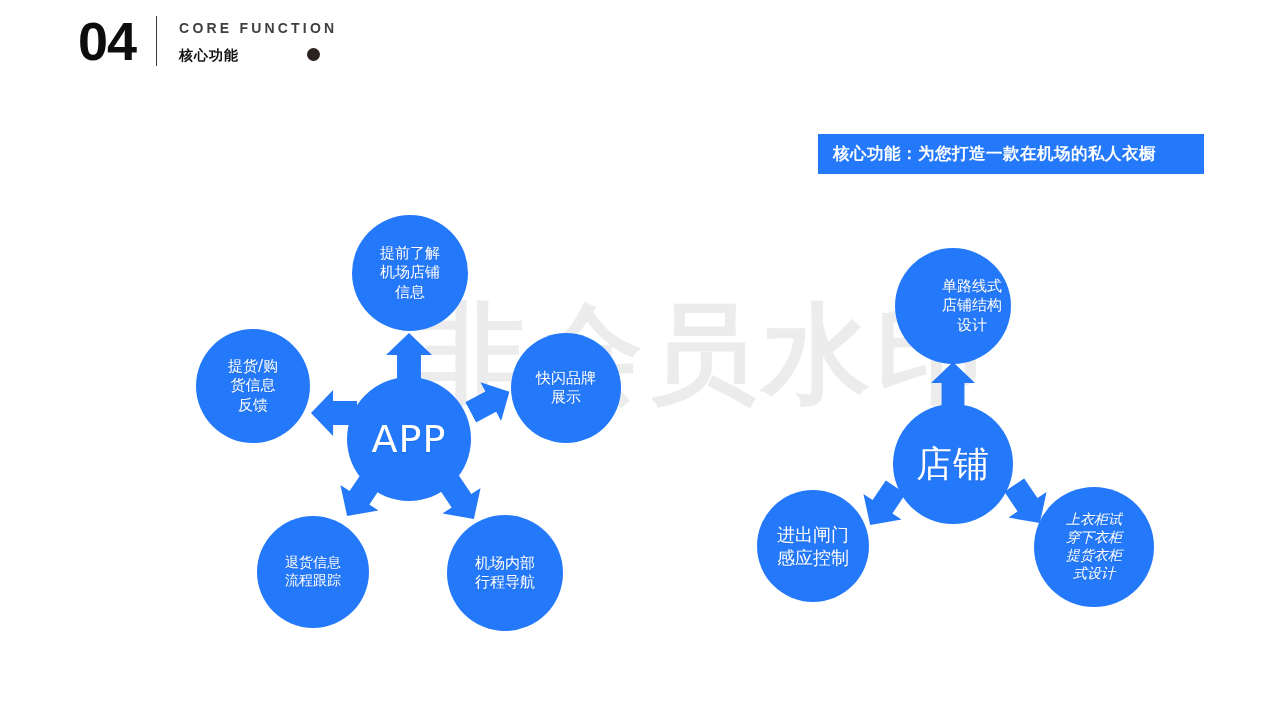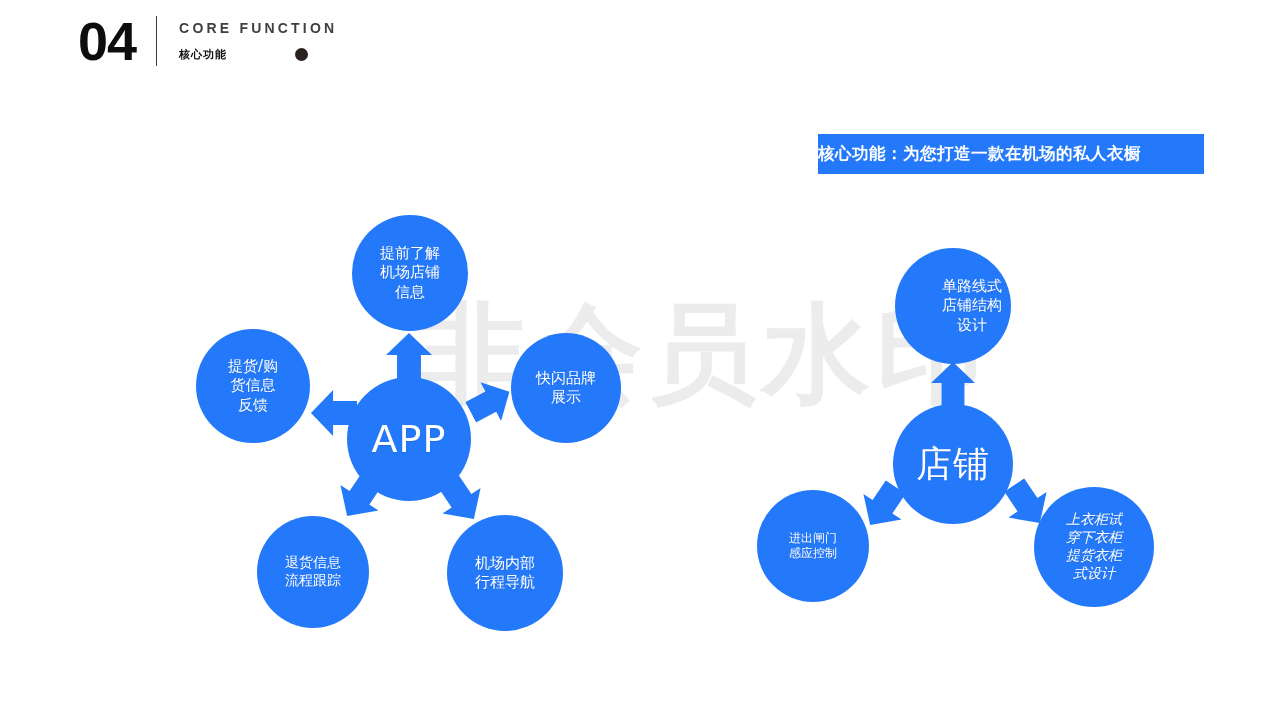--- a/index.html
+++ b/index.html
@@ -77,21 +77,21 @@
     color: #404040;
     line-height: 1;
     margin-bottom: 13px;
     white-space: nowrap;
   }
   #header-subrow {
     display: flex;
     align-items: center;
   }
   #header-cn {
-    font-size: 11px;
+    font-size: 14px;
     font-weight: 700;
     letter-spacing: 1px;
     color: #111;
     line-height: 1;
     white-space: nowrap;
   }
   #header-dot {
     width: 13px;
     height: 13px;
     border-radius: 50%;
@@ -109,21 +109,21 @@
     background: #2479fb;
     display: flex;
     align-items: center;
     z-index: 5;
   }
   #banner-text {
     color: #ffffff;
     font-size: 16.5px;
     font-weight: 700;
     letter-spacing: 0.5px;
-    margin-left: 0;
+    margin-left: 15px;
     white-space: nowrap;
     font-family: "DejaVu Sans", "Liberation Sans", sans-serif;
   }
 
   
   .circle {
     position: absolute;
     border-radius: 50%;
     background: #2479fb;
     display: flex;
@@ -222,21 +222,21 @@
     <span class="ctext" style="font-size:36px;">店铺</span>
   </div>
 
   <div class="circle" style="left:895px; top:248px; width:116px; height:116px;">
     <span class="ctext" style="font-size:15px;margin-left:38px;">单路线式
 店铺结构
 设计</span>
   </div>
 
   <div class="circle" style="left:757px; top:490px; width:112px; height:112px;">
-    <span class="ctext" style="font-size:12px;">进出闸门
+    <span class="ctext" style="font-size:18px;">进出闸门
 感应控制</span>
   </div>
 
   <div class="circle" style="left:1034px; top:487px; width:120px; height:120px;font-style:italic;">
     <span class="ctext" style="font-size:14px;">上衣柜试
 穿下衣柜
 提货衣柜
 式设计</span>
   </div>
 

